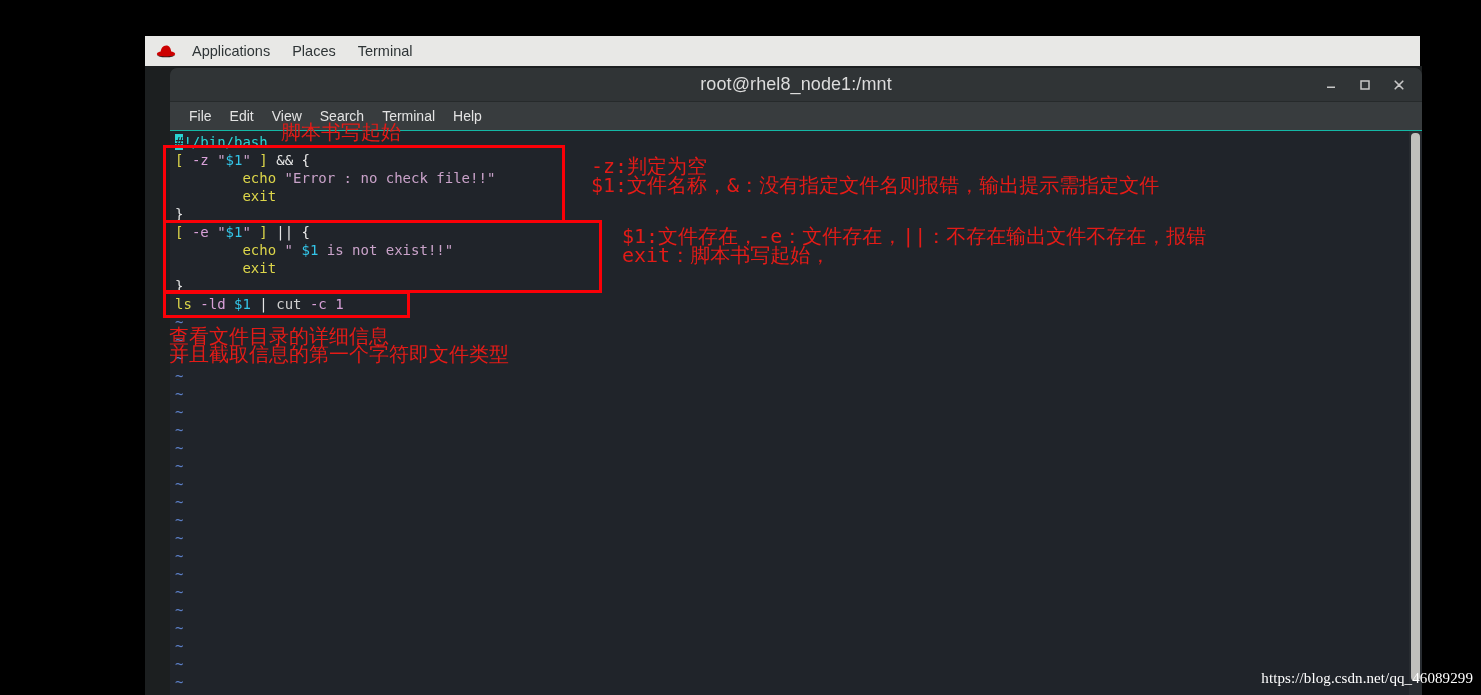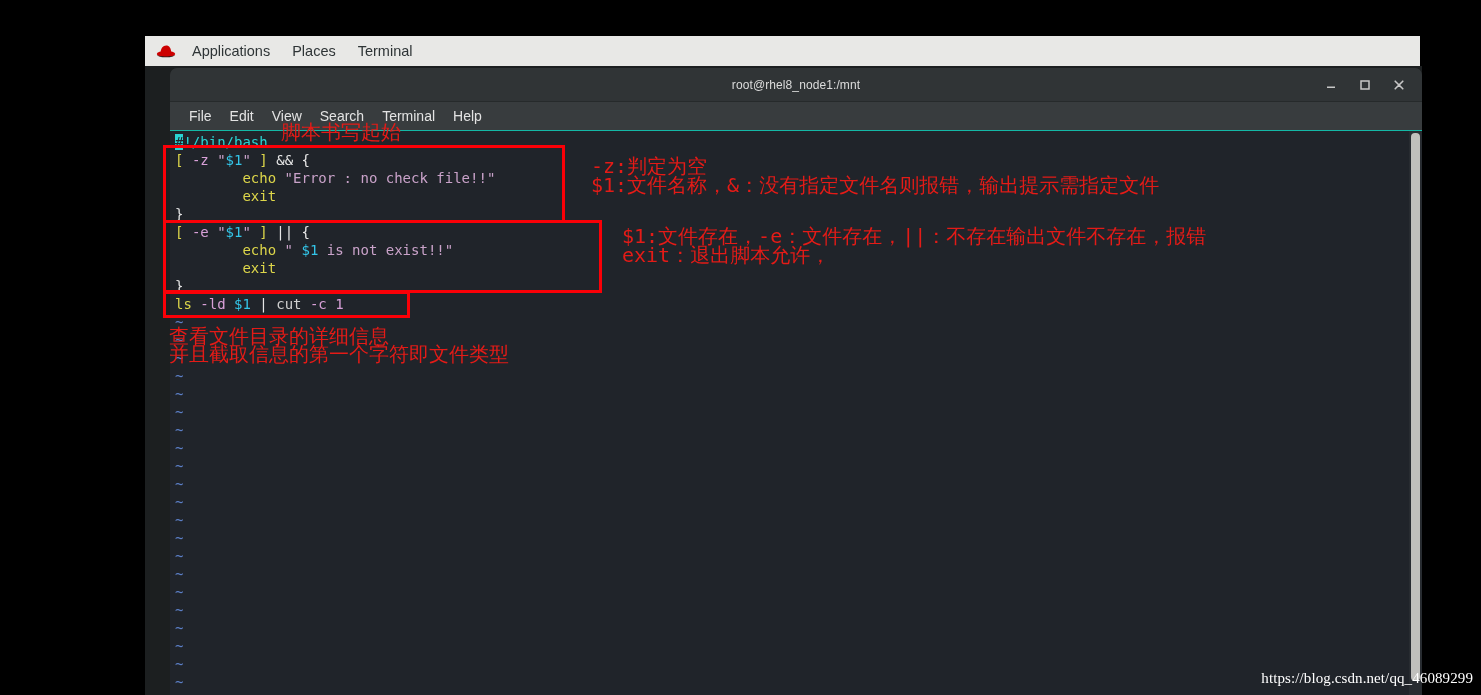--- a/index.html
+++ b/index.html
@@ -73,21 +73,21 @@
     position: relative;
     height: 33px;
     background: #303436;
     border-bottom: 1px solid #262a2b;
     border-top-left-radius: 7px;
     border-top-right-radius: 7px;
     display: flex; align-items: center; justify-content: center;
   }
   .title-text {
     color: #dcdcdc;
-    font-size: 12px;
+    font-size: 18px;
     letter-spacing: 0.1px;
   }
   .winbtns {
     position: absolute;
     right: 6px; top: 0; height: 100%;
     display: flex; align-items: center;
   }
   .winbtn {
     width: 34px; height: 26px;
     display: flex; align-items: center; justify-content: center;
@@ -262,20 +262,20 @@
   </div>
 
   <div id="annotation-layer">
       <div class="redbox" style="left: 163px; top: 145px; width: 402px; height: 78px;"></div>
       <div class="redbox" style="left: 163px; top: 220px; width: 439px; height: 73px;"></div>
       <div class="redbox" style="left: 163px; top: 291px; width: 247px; height: 27px;"></div>
       <div class="ann" style="left: 281px; top: 123px;">脚本书写起始</div>
       <div class="ann ann-mono" style="left: 591px; top: 157px;">-z:判定为空</div>
       <div class="ann ann-mono" style="left: 591px; top: 176px;">$1:文件名称，&amp;：没有指定文件名则报错，输出提示需指定文件</div>
       <div class="ann ann-mono" style="left: 622px; top: 227px;">$1:文件存在，-e：文件存在，||：不存在输出文件不存在，报错</div>
-      <div class="ann ann-mono" style="left: 622px; top: 246px;">exit：退出脚本允许，</div>
+      <div class="ann ann-mono" style="left: 622px; top: 246px;">exit：脚本书写起始，</div>
       <div class="ann" style="left: 169px; top: 327px;">查看文件目录的详细信息</div>
       <div class="ann" style="left: 169px; top: 345px;">并且截取信息的第一个字符即文件类型</div>
     </div>
 
   <div class="watermark">https://blog.csdn.net/qq_46089299</div>
 
 </div>
 
 </body></html>

